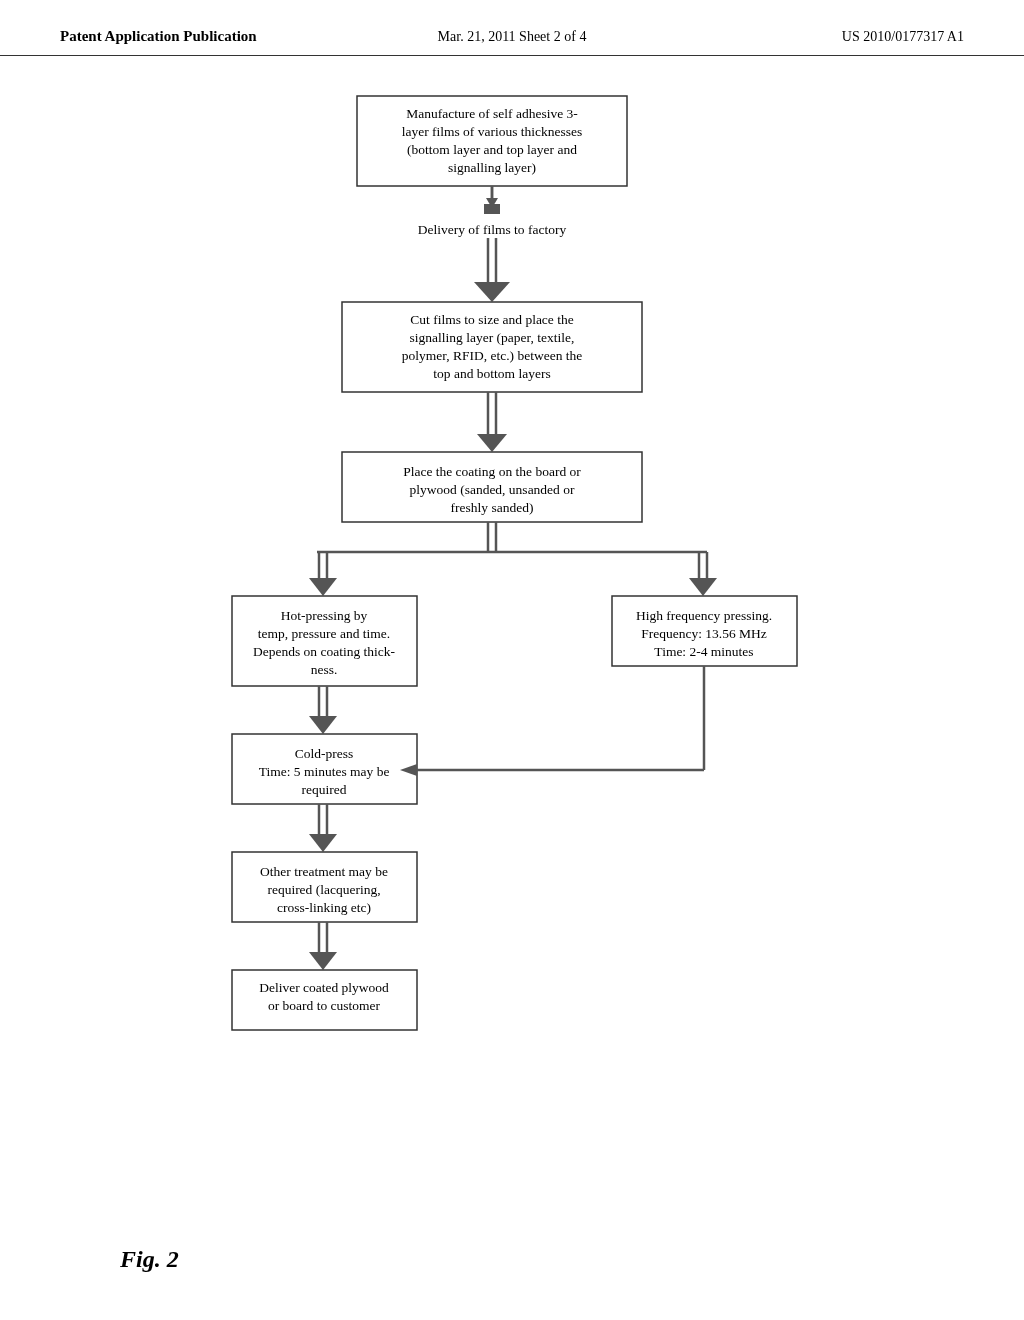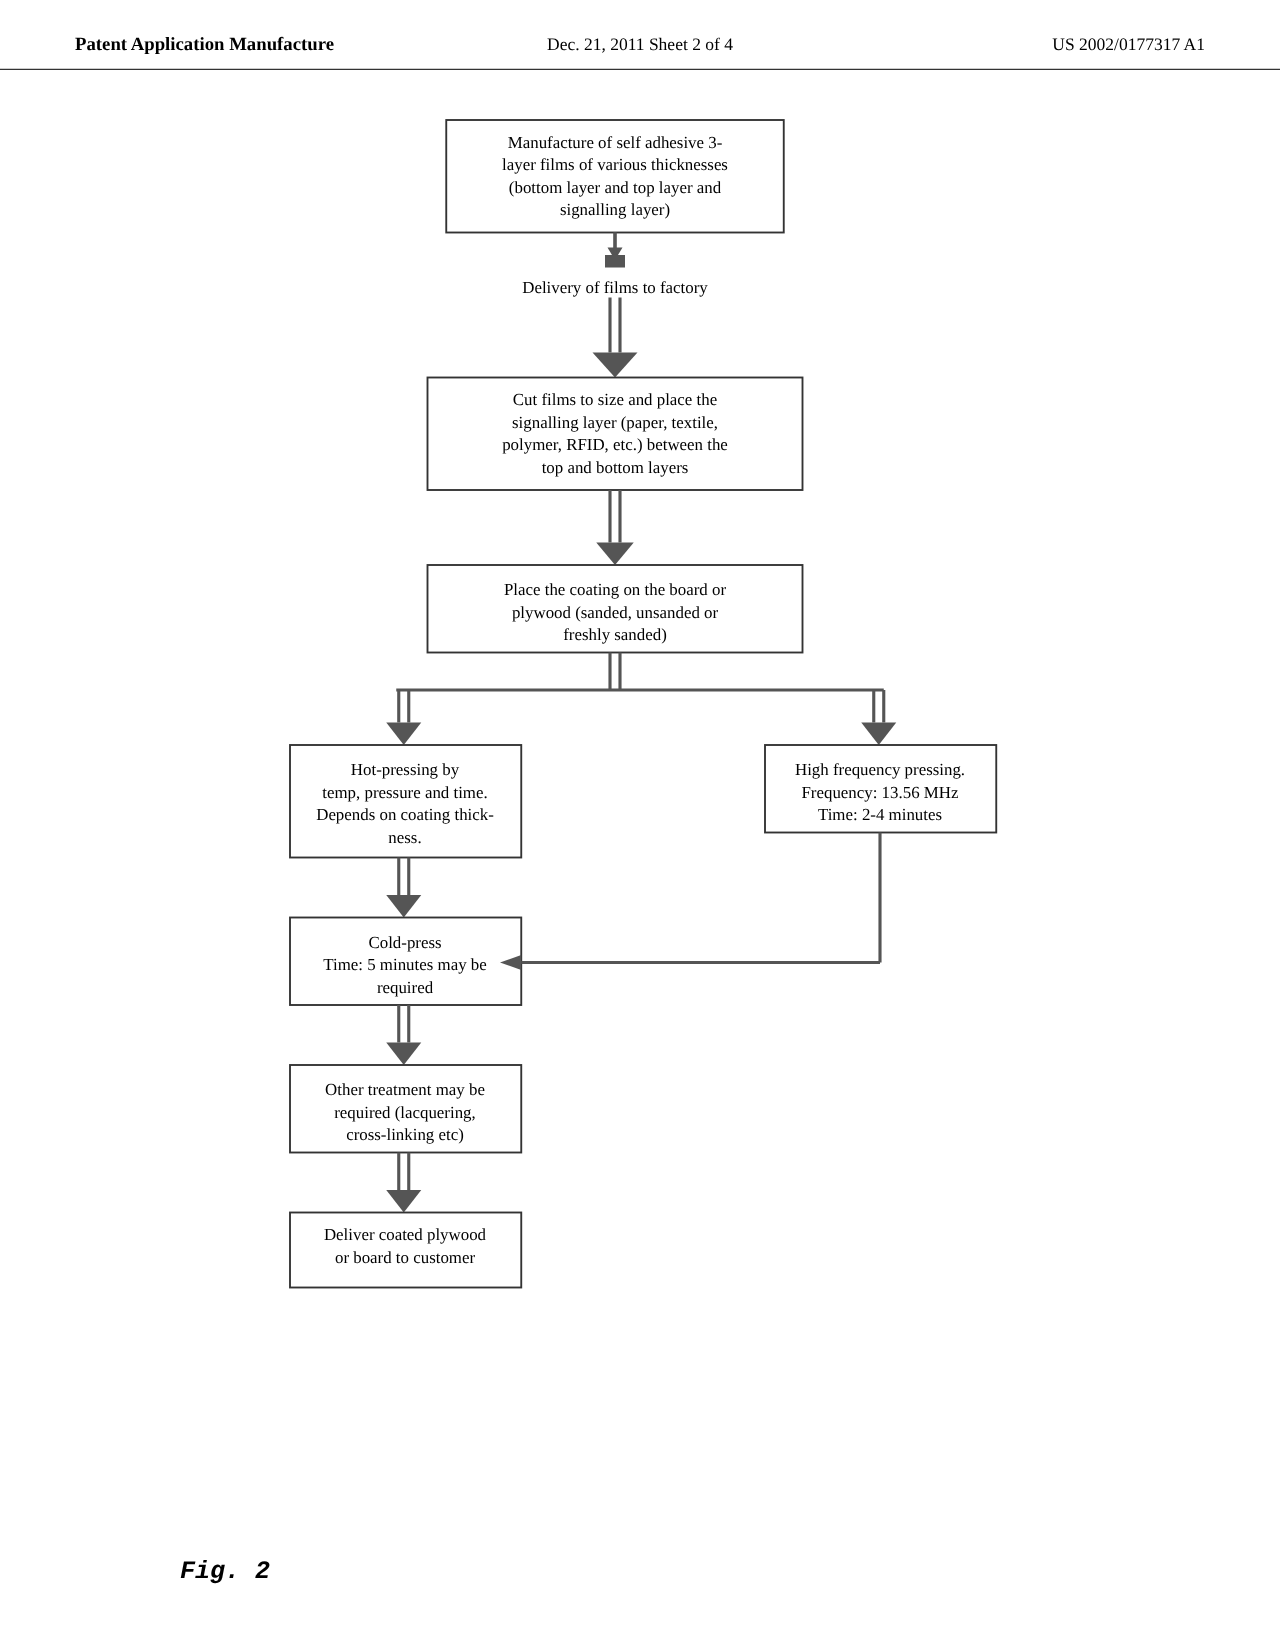--- a/index.html
+++ b/index.html
@@ -40,43 +40,42 @@
     }
 
     .diagram-area {
       display: flex;
       flex-direction: column;
       align-items: flex-end;
       padding: 30px 60px 20px 60px;
     }
 
     .fig-label {
-      font-size: 20px;
+      font-size: 24px;
       font-style: italic;
       font-weight: bold;
       margin-top: 30px;
       align-self: flex-start;
-      margin-left: 84px;
-      font-family: Liberation Mono, monospace;
+      margin-left: 60px;
     }
 
     
     .svg-container {
       width: 100%;
       display: flex;
       justify-content: center;
     }
   </style>
 </head>
 <body>
 
 <div class="page-header">
-  <div class="header-left">Patent Application Manufacture</div>
-  <div class="header-center">Dec. 21, 2011   Sheet 2 of 4</div>
-  <div class="header-right">US 2002/0177317 A1</div>
+  <div class="header-left">Patent Application Publication</div>
+  <div class="header-center">Mar. 21, 2011   Sheet 2 of 4</div>
+  <div class="header-right">US 2010/0177317 A1</div>
 </div>
 
 <div class="diagram-area">
   <div class="svg-container">
     <svg width="760" height="1130" viewBox="0 0 760 1130" xmlns="http://www.w3.org/2000/svg">
 
       <style>
         text { font-family: 'Times New Roman', Times, serif; font-size: 13.5px; }
       </style>
 

